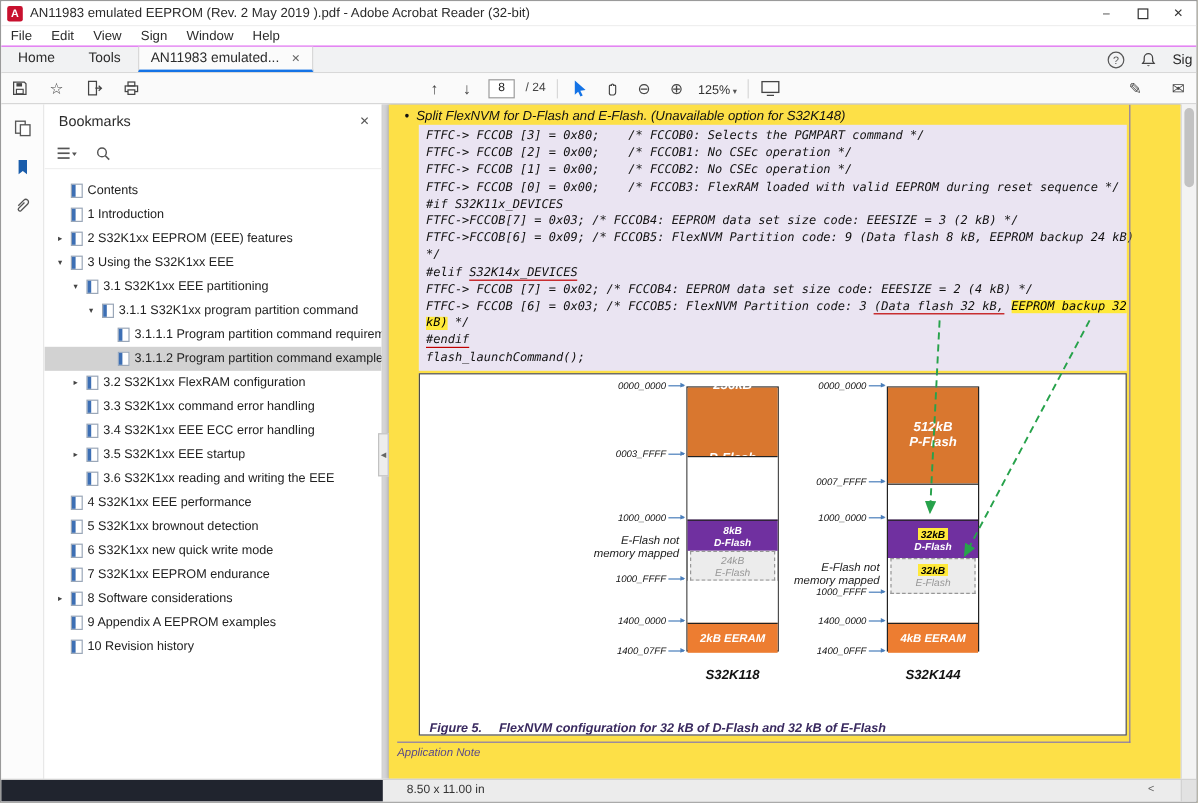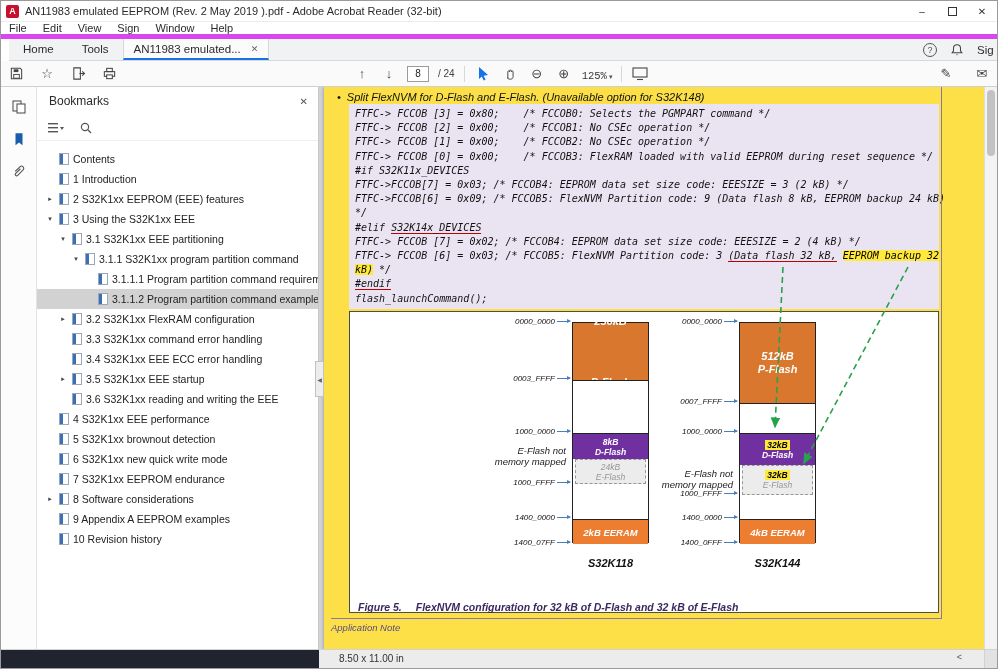--- a/index.html
+++ b/index.html
@@ -8,42 +8,42 @@
 
   
   .titlebar { position:absolute; top:0; left:0; right:0; height:21px; background:#fff; border-bottom:1px solid #ececec; display:flex; align-items:center; }
   .app-logo { width:13px; height:13px; background:#c8102e; color:#fff; font-size:9px; font-weight:bold; text-align:center; line-height:13px; margin:0 6px 0 5px; border-radius:2px; flex:none; }
   .win-title { font-size:11px; color:#2b2b2b; white-space:nowrap; overflow:hidden; flex:1; }
   .win-controls { display:flex; flex:none; height:21px; }
   .win-btn { width:30px; height:21px; display:flex; align-items:center; justify-content:center; font-size:10px; color:#333; cursor:default; }
   .maxbox { width:9px; height:9px; border:1px solid #333; display:inline-block; }
 
   
-  .menubar { position:absolute; top:21px; left:0; right:0; height:17px; background:#fff; border-bottom:5px solid #d946ef; display:flex; align-items:center; }
+  .menubar { position:absolute; top:21px; left:0; right:0; height:17px; background:#fff; border-bottom:1px solid #d946ef; display:flex; align-items:center; }
   .menu-item { font-size:11px; color:#2b2b2b; padding:0 8px; line-height:17px; }
 
   
-  .tabbar { position:absolute; top:38px; left:8px; right:0; height:22px; background:#f1f2f3; border-bottom:1px solid #d8d8d8; display:flex; align-items:stretch; }
+  .tabbar { position:absolute; top:38px; left:0; right:0; height:22px; background:#f1f2f3; border-bottom:1px solid #d8d8d8; display:flex; align-items:stretch; }
   .tab { font-size:11.5px; color:#2b2b2b; padding:0 14px; line-height:21px; }
   .doc-tab { display:flex; align-items:center; gap:10px; background:#fbfbfb; border-left:1px solid #d8d8d8; border-right:1px solid #d8d8d8; border-bottom:2px solid #1473e6; padding:0 10px; font-size:11.5px; color:#2b2b2b; max-width:150px; }
   .doc-tab .tab-close { font-size:9px; color:#666; }
   .tabbar-right { position:absolute; right:0; top:0; height:22px; display:flex; align-items:center; gap:13px; padding-right:2px; }
   .help-circle { width:14px; height:14px; border:1px solid #555; border-radius:50%; font-size:9px; color:#555; text-align:center; line-height:12px; }
   .signin { font-size:11.5px; color:#2b2b2b; width:18px; overflow:hidden; white-space:nowrap; }
 
   
   .toolbar { position:absolute; top:60px; left:0; right:0; height:26px; background:#fafafa; border-bottom:1px solid #cfcfcf; }
   .tb-left { position:absolute; left:6px; top:0; height:25px; display:flex; align-items:center; gap:13px; }
   .tb-center { position:absolute; left:352px; top:0; height:25px; display:flex; align-items:center; gap:9px; }
   .tb-right { position:absolute; right:6px; top:0; height:25px; display:flex; align-items:center; gap:18px; }
   .tb-ic { display:flex; align-items:center; justify-content:center; width:18px; height:20px; color:#444; font-size:13px; }
   .tb-sep { width:1px; height:16px; background:#d8d8d8; }
   .page-box { width:22px; height:16px; background:#fff; border:1px solid #9b9b9b; font-size:10px; color:#222; text-align:center; line-height:14px; }
   .page-total { font-size:10px; color:#444; }
-  .zoom-label { font-size:10.5px; color:#333;font-family:Liberation Mono, monospace; }
+  .zoom-label { font-size:10.5px; color:#333; }
   .zoom-caret { font-size:7px; color:#555; margin-left:2px; }
 
   
   .leftrail { position:absolute; left:0; top:86px; bottom:19px; width:36px; background:#fcfcfc; border-right:1px solid #e3e3e3; display:flex; flex-direction:column; align-items:center; padding-top:12px; gap:16px; }
 
   
   .bmpanel { position:absolute; left:36px; top:86px; width:282px; bottom:19px; background:#fff; border-right:1px solid #c7c7c7; overflow:hidden; }
   .bm-header { display:flex; align-items:center; height:28px; padding:0 10px 0 12px; }
   .bm-title { font-size:12px; color:#2b2b2b; flex:1; }
   .bm-x { font-size:10px; color:#555; }

